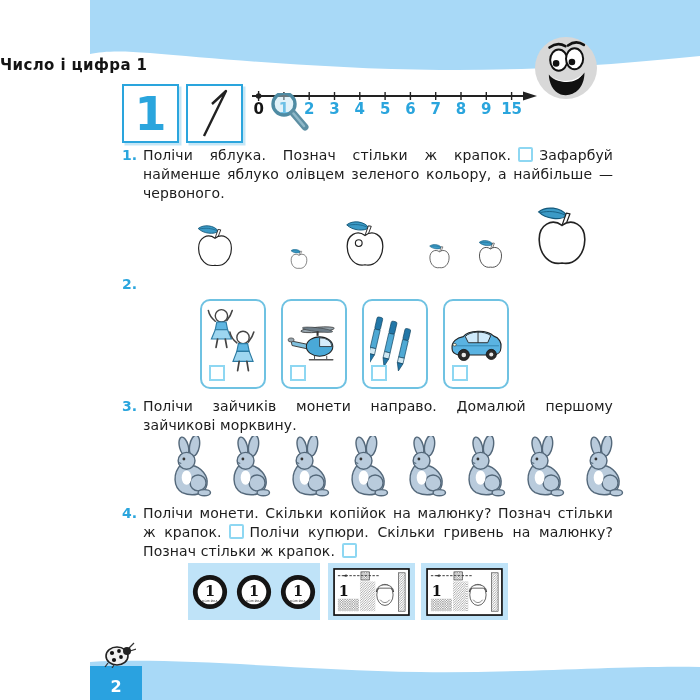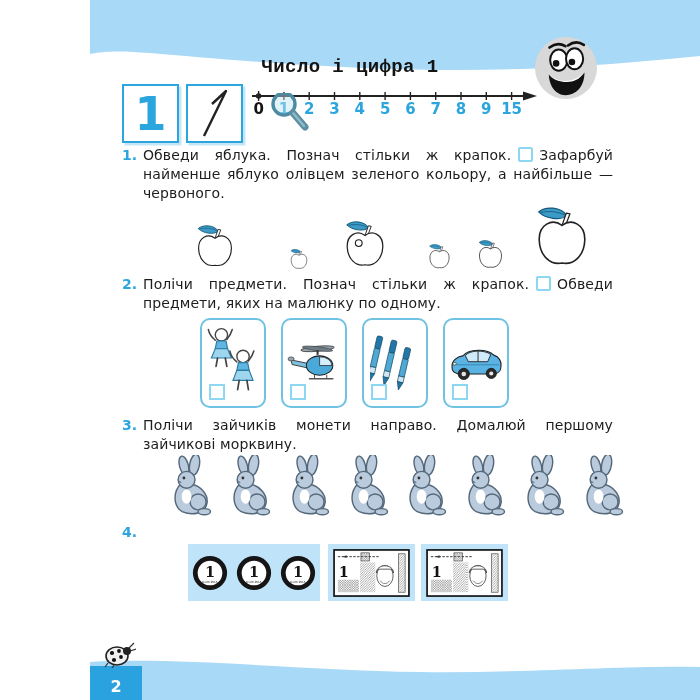--- a/index.html
+++ b/index.html
@@ -3,22 +3,22 @@
 <meta charset="utf-8">
 <style>
   html,body{margin:0;padding:0;background:#fff;}
   body{font-family:"DejaVu Sans",sans-serif;color:#1d1d1d;}
   .page{position:relative;width:700px;height:700px;background:#fff;overflow:hidden;}
 
   
   .band-top{position:absolute;left:0;top:0;width:700px;height:78px;}
   .smiley{position:absolute;left:533px;top:35px;width:66px;height:66px;}
 
-  .page-title{position:absolute;left:0;top:56px;width:700px;text-align:center;
-    font-size:19px;font-weight:bold;letter-spacing:.4px;color:#141414;font-family:Liberation Mono, monospace;}
+  .page-title{position:absolute;left:0;top:56px;width:700px;
+    font-size:15px;font-weight:bold;letter-spacing:.4px;color:#141414;}
 
   
   .digit-card{position:absolute;top:84px;width:53px;height:55px;background:#fff;
     border:2px solid #2aa5dd;box-shadow:2.5px 2.5px 0 rgba(42,165,221,.28);
     display:flex;align-items:center;justify-content:center;}
   .digit-card.one{left:122px;}
   .digit-card.trace{left:186px;}
   .big-digit{font-size:46px;line-height:46px;font-weight:bold;color:#2aa5dd;}
 
   
@@ -150,21 +150,21 @@
   <svg class="magnifier" width="46" height="46" viewBox="0 0 46 46">
     <circle cx="14" cy="11" r="11" fill="#bfe2f2" fill-opacity="0.45" stroke="#4e8ba3" stroke-width="3.4"></circle>
     <line x1="23" y1="20" x2="35" y2="34" stroke="#5d8fa3" stroke-width="7" stroke-linecap="round"></line>
     <line x1="23.5" y1="20.5" x2="34" y2="33" stroke="#8fb8c8" stroke-width="2.5" stroke-linecap="round"></line>
   </svg>
 
   <div class="content">
 
     <div class="task">
       <span class="tnum">1.</span>
-      <p class="ttext"><span>Обведи яблука. Познач стільки ж крапок.</span><span class="cb"></span><span>Зафарбуй найменше яблуко олівцем зеленого кольору, а найбільше — червоного.</span></p>
+      <p class="ttext"><span>Полічи яблука. Познач стільки ж крапок.</span><span class="cb"></span><span>Зафарбуй найменше яблуко олівцем зеленого кольору, а найбільше — червоного.</span></p>
     </div>
 
     <div class="apples-row">
 
         <span class="apple" style="--h: 46px;">
           <svg viewBox="0 0 100 104" preserveAspectRatio="xMidYMax meet">
             <path d="M58,14 C48,0 24,-2 12,8 C24,20 48,22 58,14 Z" fill="#3b9ac6" stroke="#14587a" stroke-width="2"></path>
             <path d="M55,13 C42,7 28,6 15,9" fill="none" stroke="#14587a" stroke-width="1.4"></path>
             <path d="M50,30 L57,10 L63,11 L55,32" fill="#fff" stroke="#222" stroke-width="2" stroke-linejoin="round"></path>
             <path d="M50,30 C34,18 12,28 13,54 C14,79 31,95 50,91 C69,95 86,79 87,54 C88,28 66,18 50,30 Z" fill="#fff" stroke="#222" stroke-width="2.6"></path>
@@ -219,21 +219,20 @@
             <path d="M50,30 L57,10 L63,11 L55,32" fill="#fff" stroke="#222" stroke-width="2" stroke-linejoin="round"></path>
             <path d="M50,30 C34,18 12,28 13,54 C14,79 31,95 50,91 C69,95 86,79 87,54 C88,28 66,18 50,30 Z" fill="#fff" stroke="#222" stroke-width="2.6"></path>
             <circle class="hole" cx="37" cy="46" r="7" fill="#fff" stroke="#222" stroke-width="2.4"></circle>
           </svg>
         </span>
       </div>
 
 
     <div class="task" style="margin-top:4px">
       <span class="tnum">2.</span>
-      <p class="ttext"><span>Полічи предмети. Познач стільки ж крапок.</span><span class="cb"></span><span>Обведи предмети, яких на малюнку по одному.</span></p>
     </div>
 
     <div class="cards-row">
       <div class="card">
         <svg width="54" height="76" viewBox="0 0 70 95">
           <g stroke="#444" stroke-width="2" fill="none" stroke-linecap="round">
             <path d="M12,18 C7,14 4,9 3,4"></path>
               <path d="M27,17 C31,12 33,8 34,4"></path>
           </g>
           <circle cx="20" cy="11" r="8" fill="#fff" stroke="#444" stroke-width="1.8"></circle>
@@ -442,20 +441,21 @@
             </g>
             <ellipse cx="20" cy="47" rx="5.5" ry="8" fill="#fff" stroke="none"></ellipse>
             <circle cx="17" cy="26" r="1.6" fill="#333"></circle>
             <path d="M11,30 L14,31" stroke="#54687a" stroke-width="1.2"></path>
           </svg>
         </span>
       </div>
 
     <div class="task" style="margin-top:6px">
       <span class="tnum">4.</span>
+      <p class="ttext"><span>Полічи монети. Скільки копійок на малюнку? Познач стільки ж крапок.</span><span class="cb"></span><span>Полічи купюри. Скільки гривень на малюнку? Познач стільки ж крапок.</span><span class="cb"></span></p>
     </div>
 
     <div class="money-row">
       <div class="coinbox">
 
           <svg width="38" height="38" viewBox="0 0 60 60">
             <circle cx="30" cy="30" r="27" fill="#151515"></circle>
             <circle cx="30" cy="30" r="20.5" fill="#fff" stroke="#151515" stroke-width="2"></circle>
             <text x="30" y="37" text-anchor="middle" font-size="23" font-weight="bold" font-family="DejaVu Serif, serif" fill="#151515">1</text>
             <text x="30" y="45" text-anchor="middle" font-size="4.6" letter-spacing="0.5" fill="#151515">КОПІЙКА</text>

